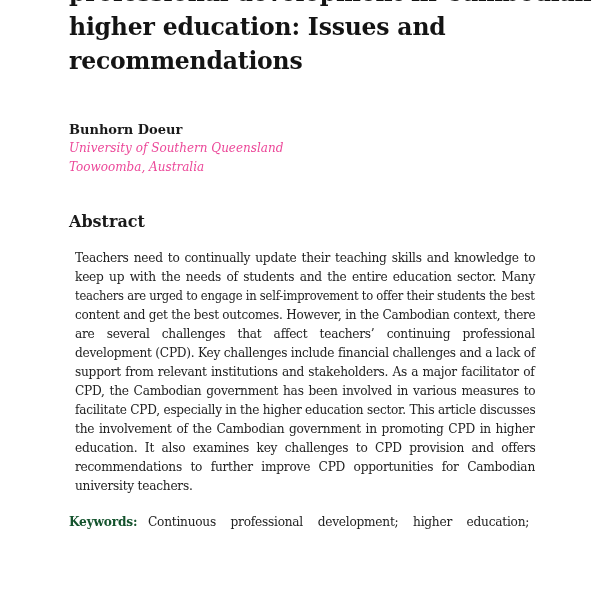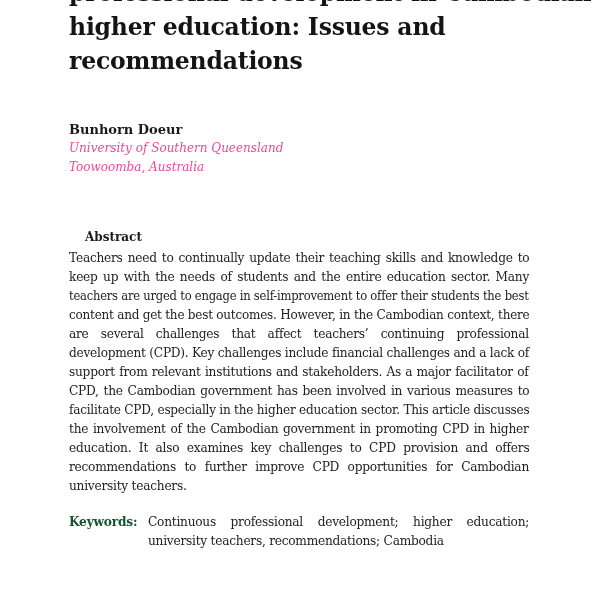--- a/index.html
+++ b/index.html
@@ -55,30 +55,30 @@
       display: block;
       font-style: italic;
       font-family: "DejaVu Serif", serif;
       font-size: 12px;
       color: #ec4899;
     }
     .abstract-heading {
       position: absolute;
       left: 0;
       top: 212px;
-      margin: 16px;
+      margin: 0;
       font-family: "DejaVu Serif", serif;
       font-weight: bold;
-      font-size: 12px;
+      font-size: 16px;
       line-height: 19px;
       color: #1a1a1a;
     }
     .abstract-body {
       position: absolute;
-      left: 0;
+      left: 6px;
       top: 249px;
       width: 460px;
       margin: 0;
       font-family: "DejaVu Serif", serif;
       font-size: 12.2px;
       line-height: 19px;
       color: #222;
       text-align: justify;
       letter-spacing: -0.25px;
     }
@@ -157,17 +157,16 @@
     <span class="bline" style="display: block; word-spacing: 1.1px; text-align-last: left;">the involvement of the Cambodian government in promoting CPD in higher</span>
     <span class="bline" style="display: block; word-spacing: 3.9px; text-align-last: left;">education. It also examines key challenges to CPD provision and offers</span>
     <span class="bline" style="display: block; word-spacing: 4.86px; text-align-last: left;">recommendations to further improve CPD opportunities for Cambodian</span>
     <span class="bline last" style="display: block;">university teachers.</span>
   </p>
 
   <div class="keywords">
     <span class="kw-label">Keywords:</span>
     <div class="kw-content">
       <span class="kline first" style="display: block; word-spacing: 11px; text-align-last: left;">Continuous professional development; higher education;</span>
-      <span class="kline" style="display: block;">university teachers, recommendations; Cambodia</span>
     </div>
   </div>
 
 </div>
 
 </body></html>

